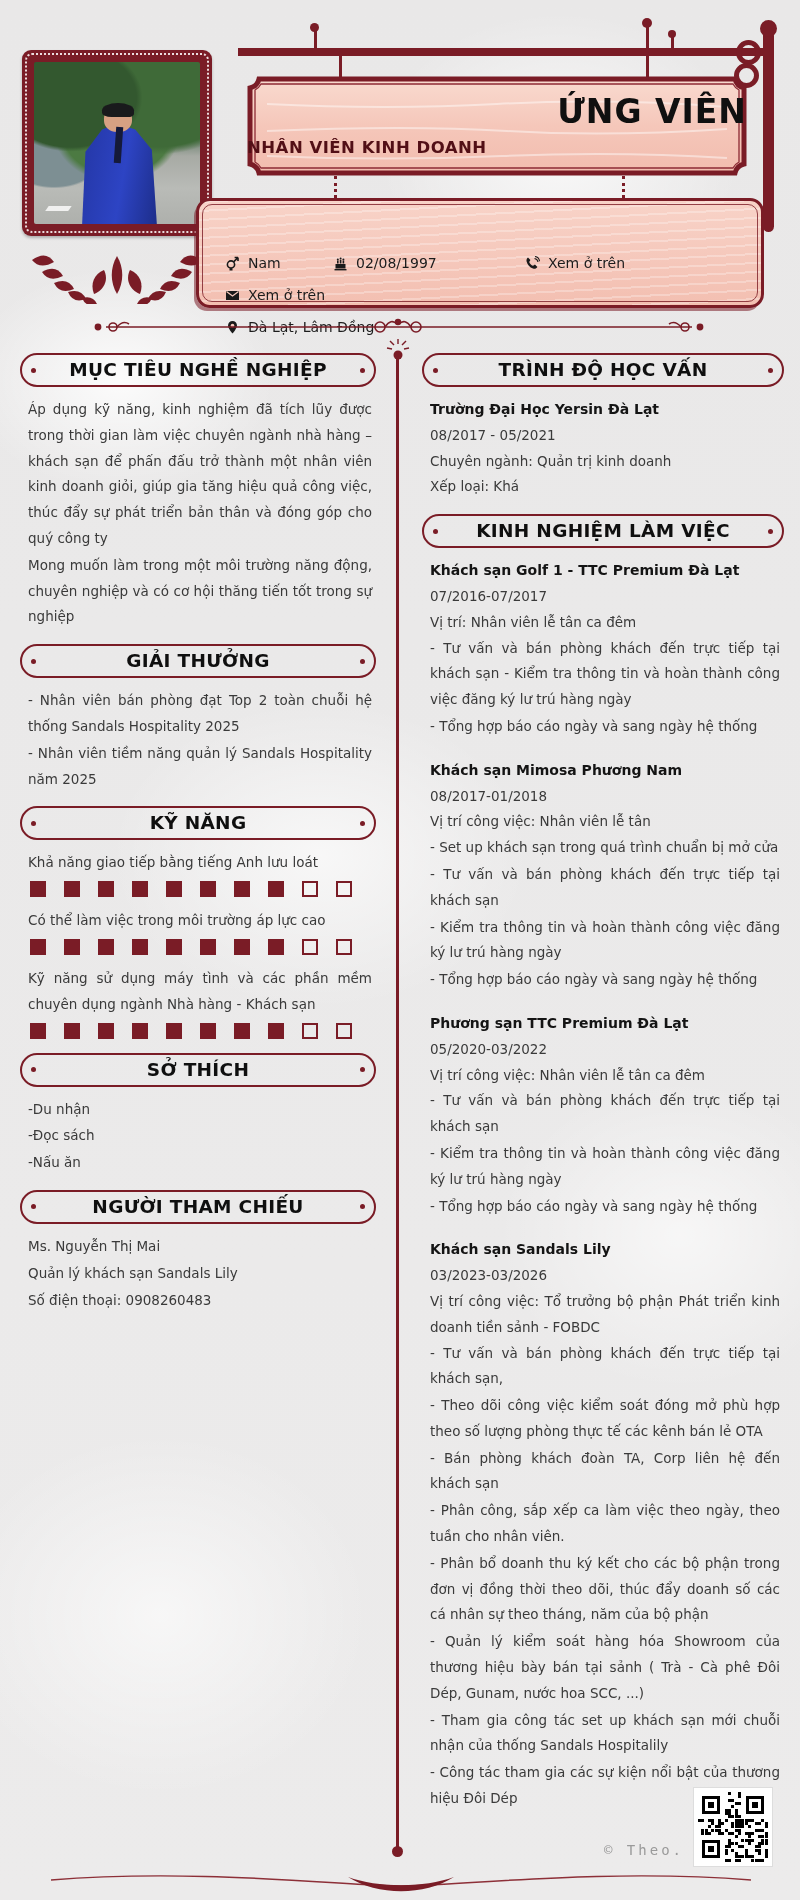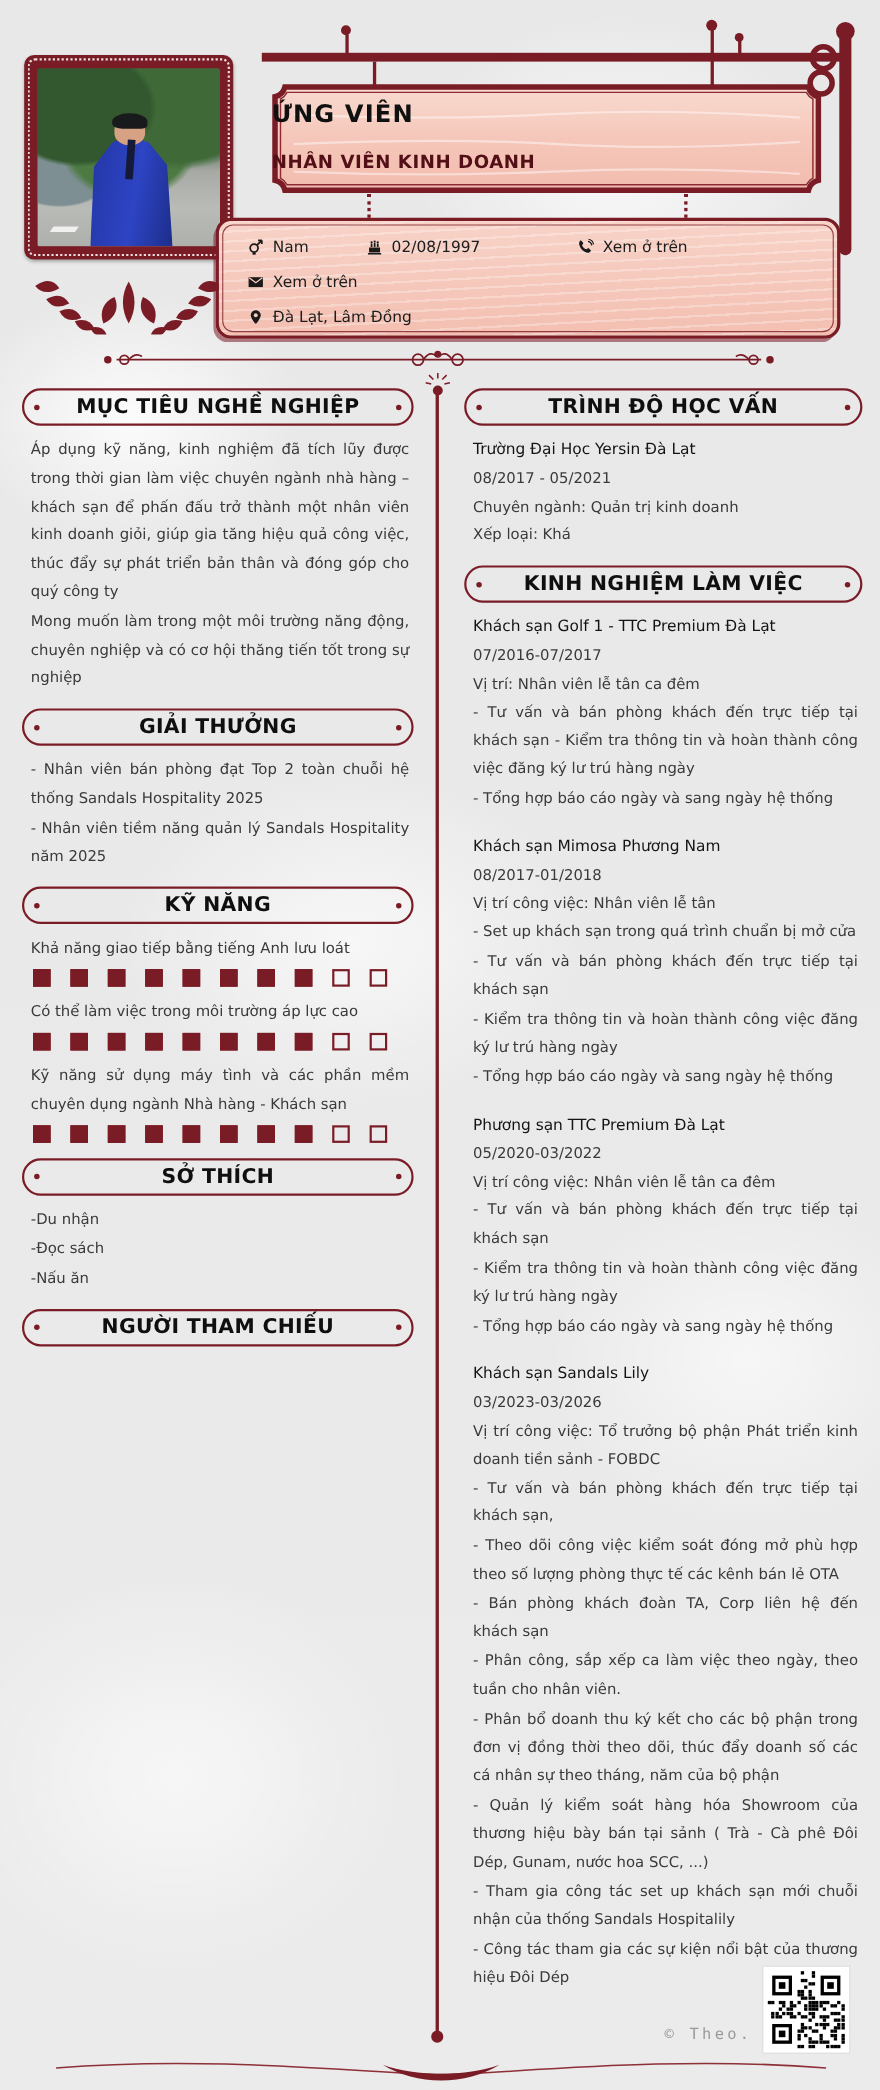--- a/index.html
+++ b/index.html
@@ -42,53 +42,53 @@
     background:linear-gradient(100deg,#2335a2,#2d44c4 55%,#1c2c86);
     clip-path:polygon(48% 0,70% 6%,90% 26%,96% 100%,6% 100%,10% 28%,30% 6%);}
   .fig-head{position:absolute;left:42%;bottom:57%;width:17%;height:15%;background:#d7a183;border-radius:46%;}
   .fig-hair{position:absolute;left:41%;bottom:66%;width:19%;height:9%;background:#191a1c;border-radius:50% 50% 20% 30%;}
   .fig-tie{position:absolute;left:49%;bottom:38%;width:4%;height:22%;background:#151a3a;transform:rotate(4deg);}
   .road-stripe{position:absolute;left:8%;bottom:8%;width:14%;height:3%;background:rgba(255,255,255,.8);transform:skewX(-35deg);}
   .laurel{left:24px;top:242px;}
   
   .sign{left:247px;top:76px;width:500px;height:100px;}
   .sign svg{position:absolute;left:0;top:0;}
-  .sign .t1{position:absolute;left:0;top:16px;width:100%;text-align:left;
-    font-size:22px;font-weight:bold;color:#101010;letter-spacing:1px;}
+  .sign .t1{position:absolute;left:0;top:16px;width:100%;text-align:right;
+    font-size:33px;font-weight:bold;color:#101010;letter-spacing:1px;}
   .sign .t2{position:absolute;left:0;top:62px;width:100%;text-align:left;
     font-size:16.5px;font-weight:bold;color:#520f16;letter-spacing:.5px;}
   
   .info{left:196px;top:198px;width:562px;height:104px;border:3px solid #7a1c26;border-radius:14px;
     box-shadow:-3px 4px 0 -1px rgba(122,28,38,.55);
     background:
       repeating-linear-gradient(177deg, rgba(255,255,255,.28) 0 2px, rgba(255,255,255,0) 2px 9px),
       linear-gradient(180deg,#f8d3c8,#f3bfb1);}
   .info:after{content:"";position:absolute;inset:3px;border:1px solid rgba(122,28,38,.8);border-radius:10px;pointer-events:none;}
-  .inf-item{position:absolute;height:20px;font-size:14px;color:#1c1c1c;white-space:nowrap;}
+  .inf-item{position:absolute;height:20px;font-size:14px;color:#1c1c1c;white-space:nowrap;margin-top:38px;}
   .inf-item svg{vertical-align:-3px;margin-right:8px;}
   .i-gender{left:26px;top:16px;} .i-dob{left:134px;top:16px;} .i-phone{left:326px;top:16px;}
   .i-mail{left:26px;top:48px;} .i-loc{left:26px;top:80px;}
   
   .orn{left:88px;top:315px;}
   .vline{left:396px;top:358px;width:3px;height:1490px;background:#7a1c26;}
   .vdot{left:392px;top:1846px;width:11px;height:11px;border-radius:50%;background:#7a1c26;}
   
   .col{position:absolute;top:345px;}
   .col-l{left:20px;width:356px;}
   .col-r{left:422px;width:362px;}
   .pill{position:relative;height:30px;border:2.5px solid #7a1c26;border-radius:17px;
     margin:14px 0 10px;text-align:center;line-height:30px;
     font-size:18.5px;font-weight:bold;color:#0f0f0f;letter-spacing:.3px;}
   .pill:first-child{margin-top:8px;}
   .pill .pd{position:absolute;top:50%;margin-top:-2.5px;width:5px;height:5px;border-radius:50%;background:#7a1c26;}
   .pill .pd.l{left:9px;} .pill .pd.r{right:9px;}
   .body-txt{font-size:13.5px;line-height:25.8px;text-align:justify;color:#3a3a3a;}
   .col .inner{padding:0 4px 0 8px;}
   .para{margin:0 0 1px;}
-  .b-line{font-weight:normal;color:#141414;font-size:14px;}
+  .b-line{font-weight:bold;color:#141414;font-size:14px;}
   .skill{margin-bottom:6px;}
   .sqrow{display:flex;justify-content:space-between;width:322px;margin:5px 0 11px 2px;}
   .sq{width:16px;height:16px;border:2px solid #7a1c26;background:transparent;box-sizing:border-box;}
   .sq.on{background:#7a1c26;}
   .job{margin:0 0 18px;}
   
   .qr{left:694px;top:1788px;width:78px;height:78px;background:#fff;box-shadow:0 0 0 1px #ddd;}
   .qr i{position:absolute;width:3px;height:3px;background:#000;}
   .finder{position:absolute;width:12px;height:12px;border:3px solid #000;background:#fff;}
   .finder:after{content:"";position:absolute;left:3px;top:3px;width:6px;height:6px;background:#000;}
@@ -322,20 +322,26 @@
     <div class="para">-Du nhận</div>
         <div class="para">-Đọc sách</div>
         <div class="para">-Nấu ăn</div>
       </div>
 
     <div class="pill">
       <span class="pd l"></span>
       <span>NGƯỜI THAM CHIẾU</span>
       <span class="pd r"></span>
     </div>
+    <div class="inner body-txt">
+
+    <div class="para">Ms. Nguyễn Thị Mai</div>
+        <div class="para">Quản lý khách sạn Sandals Lily</div>
+        <div class="para">Số điện thoại: 0908260483</div>
+      </div>
   </div>
 
   <div class="col col-r">
     <div class="pill">
       <span class="pd l"></span>
       <span>TRÌNH ĐỘ HỌC VẤN</span>
       <span class="pd r"></span>
     </div>
     <div class="inner body-txt">
       <div class="b-line">Trường Đại Học Yersin Đà Lạt</div>

